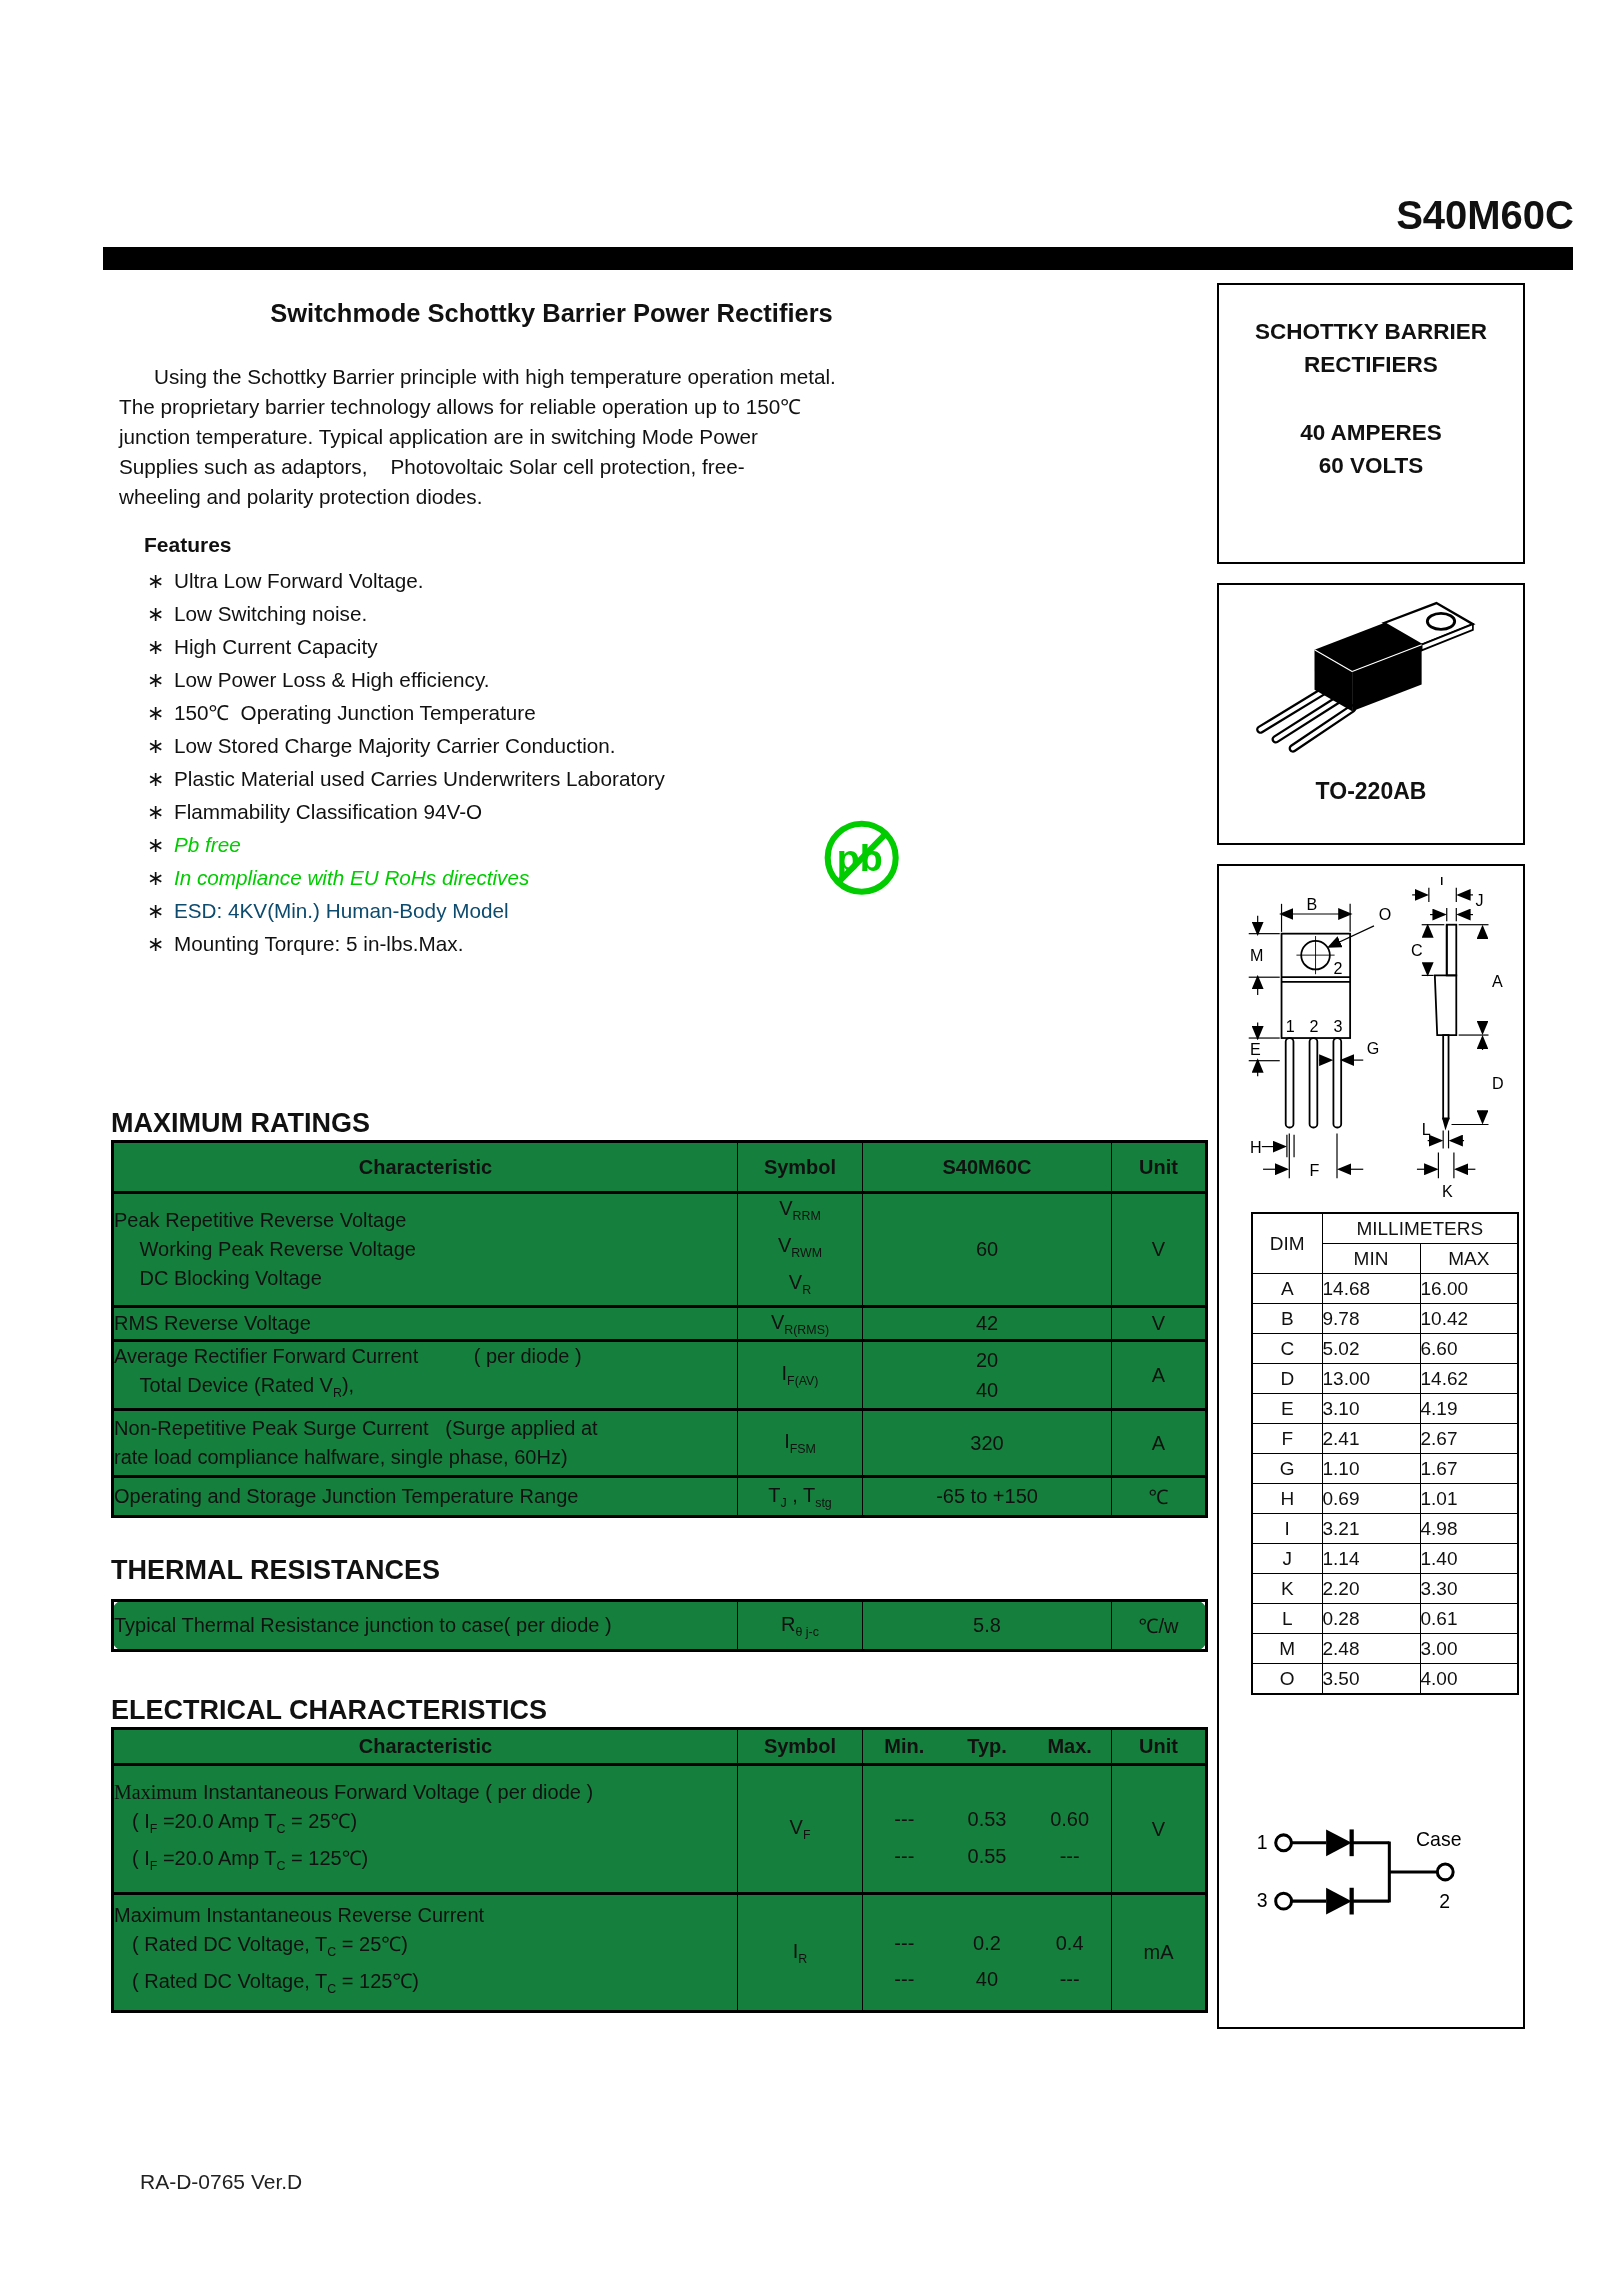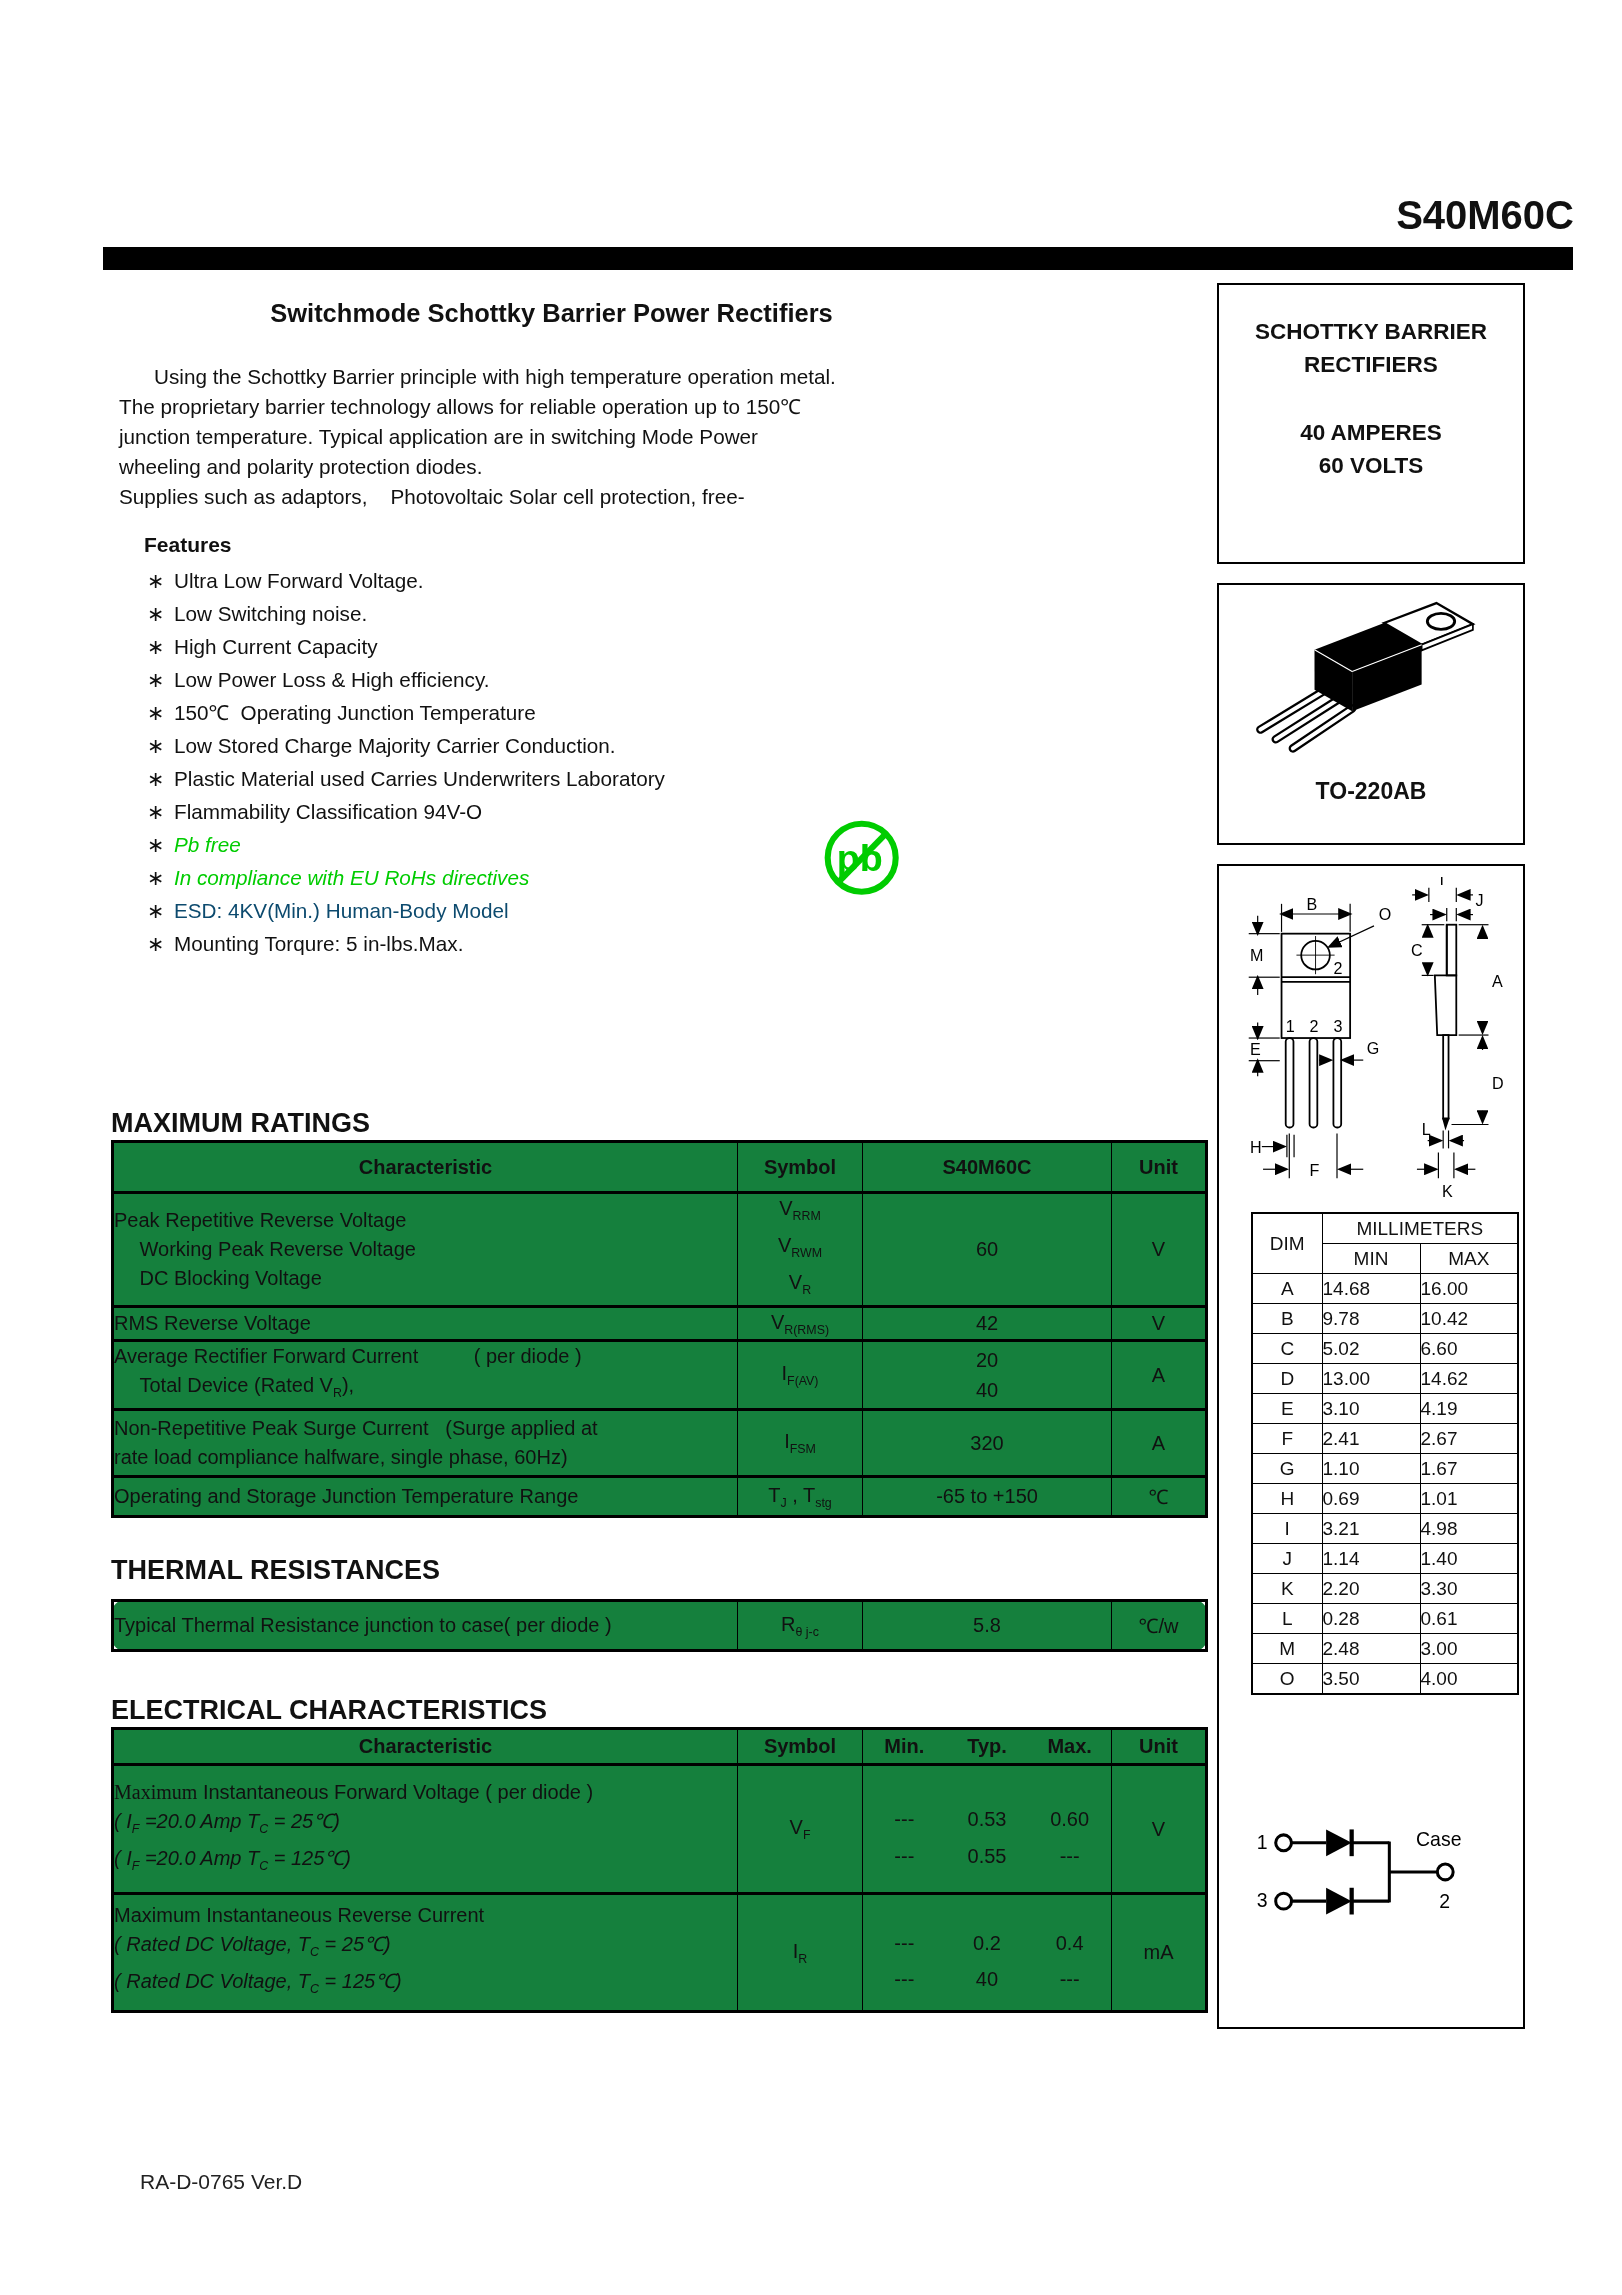--- a/index.html
+++ b/index.html
@@ -36,21 +36,21 @@
   
   table.dtable{border-collapse:collapse;table-layout:fixed;background:#15803d;}
   table.dtable td{border:1.8px solid #000;border-top-width:3.6px;border-bottom-width:3.6px;
                   padding:0;font-size:20px;vertical-align:middle;}
   table.dtable{border:3px solid #000;}
   td.th{font-weight:bold;text-align:center;}
   td.c-char{text-align:left;padding-left:6px;}
   td.c-mid{text-align:center;}
   .cell-line{line-height:29px;white-space:pre;}
   .ind{padding-left:25.5px;}
-  .ind2{font-style:italic;}
+  .ind2{padding-left:18px;}
   .stack3 div{line-height:29px;text-align:center;}
   .stack2 div{line-height:30px;text-align:center;}
   .vpad{padding-top:3.6px;padding-bottom:3.6px;}
   .serif-word{font-family:"Liberation Serif",serif;}
 
   
   .mtm-row{display:flex;}
   .mtm-row span{flex:0 0 33.33%;text-align:center;}
   .mtm-stack{display:flex;flex-direction:column;justify-content:center;row-gap:13.4px;}
 
@@ -68,22 +68,22 @@
 <div class="page">
 
   <div class="abs part-number" style="top:193px;right:49px;">S40M60C</div>
   <div class="abs black-bar" style="left:103px;top:247px;width:1470px;height:22.5px;"></div>
 
   <div class="abs doc-title" style="left:111px;top:299px;width:881px;">Switchmode Schottky Barrier Power Rectifiers</div>
   <div class="abs" style="left:119px;top:362px;width:984px;">
     <div class="para-line pre indent1">Using the Schottky Barrier principle with high temperature operation metal.</div>
     <div class="para-line pre">The proprietary barrier technology allows for reliable operation up to 150℃</div>
     <div class="para-line pre">junction temperature. Typical application are in switching Mode Power</div>
+    <div class="para-line pre">Supplies such as adaptors,    Photovoltaic Solar cell protection, free-</div>
     <div class="para-line pre">wheeling and polarity protection diodes.</div>
-    <div class="para-line pre">Supplies such as adaptors,    Photovoltaic Solar cell protection, free-</div>
   </div>
 
   <div class="abs features-h" style="left:144px;top:533px;">Features</div>
   <div class="abs" style="left:147px;top:564px;">
     <div class="feat"><span class="bullet">∗</span><span>Ultra Low Forward Voltage.</span></div>
     <div class="feat"><span class="bullet">∗</span><span>Low Switching noise.</span></div>
     <div class="feat"><span class="bullet">∗</span><span>High Current Capacity</span></div>
     <div class="feat"><span class="bullet">∗</span><span>Low Power Loss &amp; High efficiency.</span></div>
     <div class="feat"><span class="bullet">∗</span><span>150℃  Operating Junction Temperature</span></div>
     <div class="feat"><span class="bullet">∗</span><span>Low Stored Charge Majority Carrier Conduction.</span></div>

